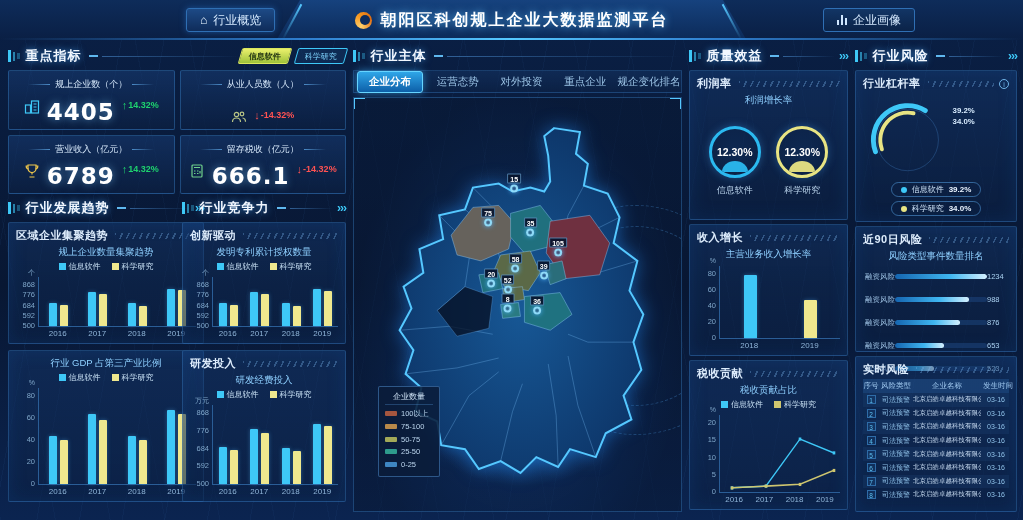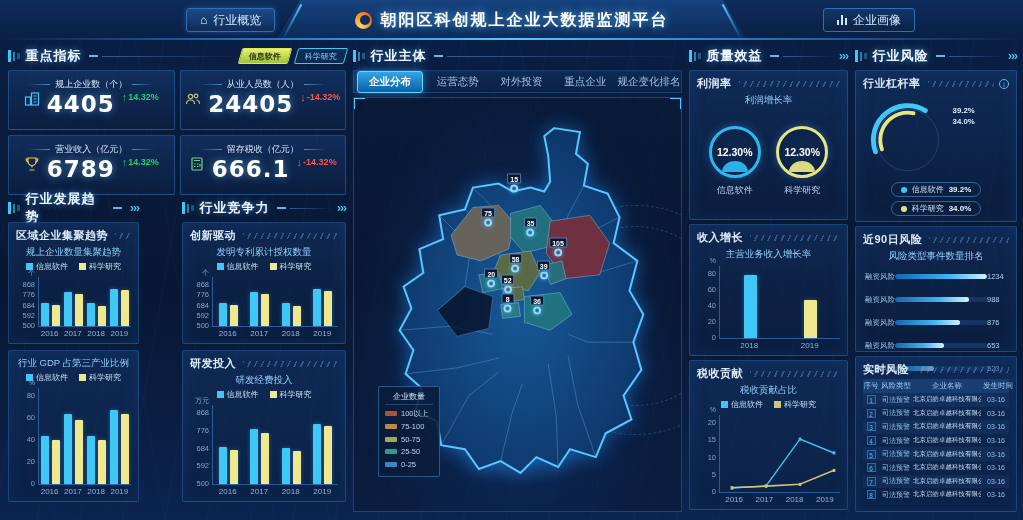--- a/index.html
+++ b/index.html
@@ -51,21 +51,21 @@
     display:flex; flex-direction:column; box-shadow:inset 0 0 18px rgba(20,80,160,.22); flex-shrink:0; }
   .card-head { display:flex; align-items:center; margin-bottom:2px; flex-shrink:0; }
   .card-title { font-size:11px; font-weight:bold; color:#ddecfc; letter-spacing:.5px; white-space:nowrap; }
   .hatch { flex:1; height:6px; margin-left:7px;
     background:repeating-linear-gradient(115deg,rgba(125,185,240,.5) 0 1.5px,transparent 1.5px 6px); opacity:.65; }
   .info-ic { margin-left:5px; width:10px; height:10px; border:1px solid #6fb4e8; border-radius:50%;
     color:#6fb4e8; font-size:7px; line-height:9px; text-align:center; flex-shrink:0; }
   
   .stat-grid { display:grid; grid-template-columns:1fr 1fr; grid-auto-rows:1fr; gap:5px; flex:1; }
   .stat-card { background:linear-gradient(180deg,rgba(26,64,122,.5),rgba(12,32,66,.72));
-    border:1px solid rgba(58,130,200,.42); border-radius:2px; padding:7px 4px 12px;
+    border:1px solid rgba(58,130,200,.42); border-radius:2px; padding:7px 4px 4px;
     display:flex; flex-direction:column; justify-content:space-between; }
   .stat-title { display:flex; align-items:center; justify-content:center; gap:5px; font-size:9px; color:#d8eafc; }
   .stat-title::before,.stat-title::after { content:""; width:22px; height:1px; }
   .stat-title::before { background:linear-gradient(90deg,transparent,#4c8cc8); }
   .stat-title::after  { background:linear-gradient(90deg,#4c8cc8,transparent); }
   .stat-row { display:flex; align-items:flex-start; justify-content:center; gap:7px; }
   .stat-ic { display:flex; }
   .stat-val { font-size:23px; font-weight:bold; color:#fff; font-family:"DejaVu Sans",sans-serif;
     letter-spacing:1px; text-shadow:0 0 8px rgba(120,200,255,.55); }
   .stat-delta { font-size:9px; font-weight:bold; display:flex; align-items:center; gap:1px; }
@@ -218,21 +218,20 @@
     <div class="stat-title">从业人员数（人）</div>
     <div class="stat-row">
       <span class="stat-ic">
               <svg width="16" height="16" viewBox="0 0 16 16" fill="none" stroke="#b9c585" stroke-width="1.2">
                 <circle cx="5.5" cy="5.5" r="2.2"></circle>
                 <path d="M1.5 13c0-2.5 1.8-4 4-4s4 1.5 4 4"></path>
                 <circle cx="11" cy="5" r="1.8"></circle>
                 <path d="M11.5 9c2 .2 3 1.8 3 3.8"></path>
               </svg>
             </span>
-      <span class="stat-val">24405</span>
       <span class="stat-delta down"><i class="arr">↓</i>-14.32%</span>
     </div>
   </div>
   <div class="stat-card">
     <div class="stat-title">营业收入（亿元）</div>
     <div class="stat-row">
       <span class="stat-ic">
               <svg width="16" height="16" viewBox="0 0 16 16" fill="none" stroke="#f2c94c" stroke-width="1.2">
                 <path d="M4 2h8v3.5a4 4 0 0 1-8 0z"></path>
                 <path d="M8 9.5v2M5.5 14h5M4 3H2.2a2.6 2.6 0 0 0 2.4 3M12 3h1.8a2.6 2.6 0 0 1-2.4 3"></path>
@@ -251,21 +250,21 @@
                 <path d="M5 4.5h6M5 8h1.5M5 10.5h1.5M8 8h1.5M8 10.5h1.5M11 8v2.5"></path>
               </svg>
             </span>
       <span class="stat-val">666.1</span>
       <span class="stat-delta down"><i class="arr">↓</i>-14.32%</span>
     </div>
   </div>
       </div>
   </div>
 
-  <div class="sec" style="left:8px;top:198px;width:131px;height:308px">
+  <div class="sec" style="left:8px;top:198px;width:196px;height:308px">
     <div class="sec-head">
       <span class="sec-bars">
           <i></i>
           <i></i>
           <i></i>
         </span>
       <span class="sec-title">行业发展趋势</span>
       <span class="sec-dash"></span>
       <span class="sec-line"></span>
       <span class="sec-more">›››</span>

